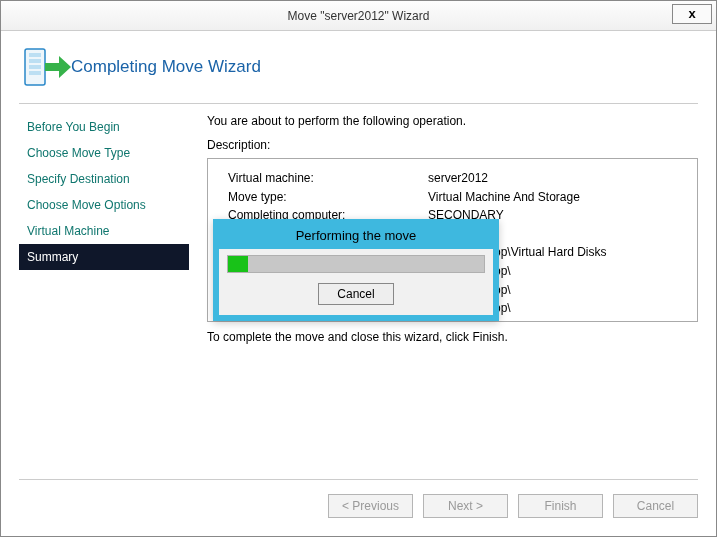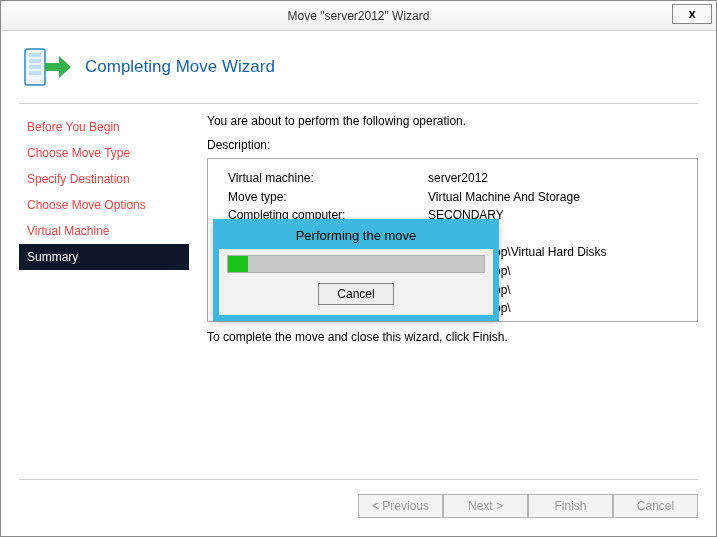--- a/index.html
+++ b/index.html
@@ -44,21 +44,20 @@
     line-height: 17px;
     font-size: 13px;
     font-weight: bold;
     cursor: pointer;
   }
   .header {
     height: 72px;
     display: flex;
     align-items: center;
     padding: 0 18px;
-    gap: 14px;
   }
   .header-icon {
     width: 52px;
     height: 52px;
   }
   .header-title {
     font-size: 17px;
     color: #1a63a8;
     font-weight: 400;
   }
@@ -72,21 +71,21 @@
     display: flex;
     padding: 0 18px;
     gap: 18px;
   }
   .sidebar {
     width: 170px;
     padding-top: 2px;
   }
   .sidebar-item {
     padding: 4px 8px;
-    color: #ef4444;
+    color: #0f766e;
     cursor: pointer;
     font-size: 12px;
     line-height: 1.5;
   }
   .sidebar-item.active {
     background: #0f172a;
     color: #fff;
   }
   .main {
     flex: 1;
@@ -105,21 +104,21 @@
   .row .k { width: 200px; margin-left: 8px; }
   .footer-note { margin-top: 8px; }
   .bottom-divider {
     height: 1px;
     background: #ccc;
     margin: 12px 18px 0 18px;
   }
   .buttonbar {
     display: flex;
     justify-content: flex-end;
-    gap: 0;
+    gap: 10px;
     padding: 14px 18px 18px 18px;
   }
   .wbtn {
     width: 85px;
     height: 24px;
     border: 1px solid #b5b5b5;
     background: #f3f3f3;
     color: #9a9a9a;
     font-size: 12px;
     text-align: center;

